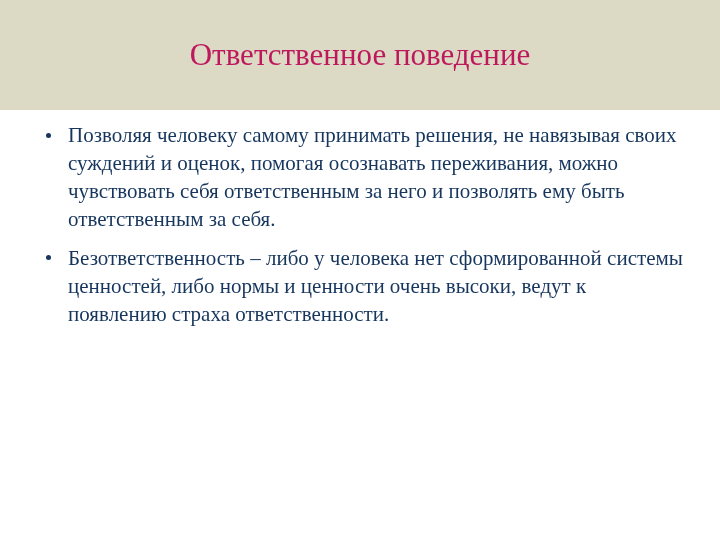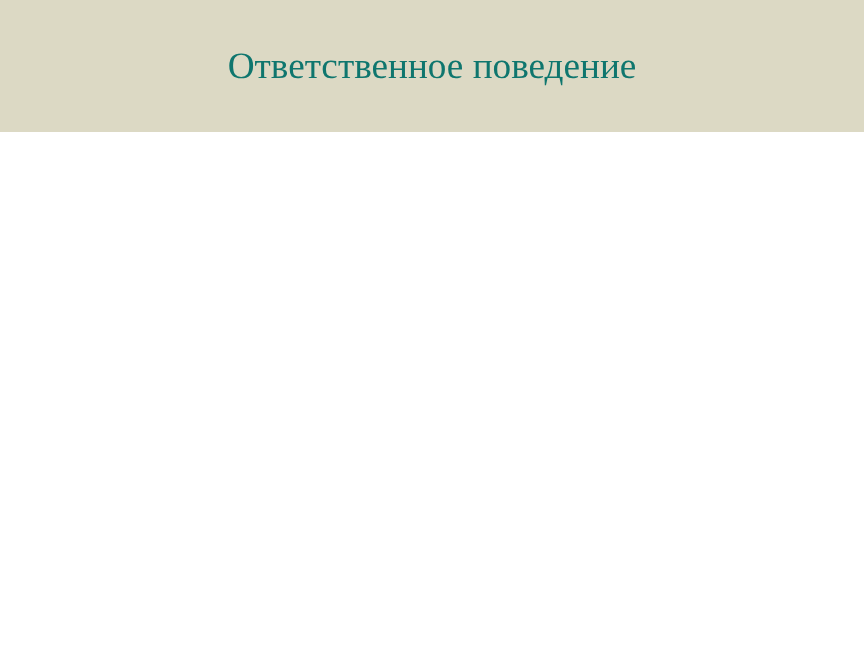--- a/index.html
+++ b/index.html
@@ -26,21 +26,21 @@
     width: 720px;
     height: 110px;
     background: #dcd9c4;
     display: flex;
     align-items: center;
     justify-content: center;
   }
   .slide-title {
     font-family: "Liberation Serif", serif;
     font-size: 31px;
-    color: #0f766e;
+    color: #be185d;
     text-align: center;
     line-height: 1.15;
     padding: 0 40px;
     white-space: nowrap;
   }
   .body-area {
     position: absolute;
     left: 40px;
     top: 122px;
     width: 648px;
@@ -77,16 +77,24 @@
 <body>
 
 <div class="slide">
 
   <div class="title-band">
     <div class="slide-title">Ответственное поведение</div>
   </div>
 
   <div class="body-area">
     <ul class="bullets">
+      <li>
+        <span class="bullet-dot"></span>
+        <span>Позволяя человеку самому принимать решения, не навязывая своих суждений и оценок, помогая осознавать переживания, можно чувствовать себя ответственным за него и позволять ему быть ответственным за себя.</span>
+      </li>
+      <li>
+        <span class="bullet-dot"></span>
+        <span>Безответственность – либо у человека нет сформированной системы ценностей, либо нормы и ценности очень высоки, ведут к появлению страха ответственности.</span>
+      </li>
     </ul>
   </div>
 
 </div>
 
 </body></html>

